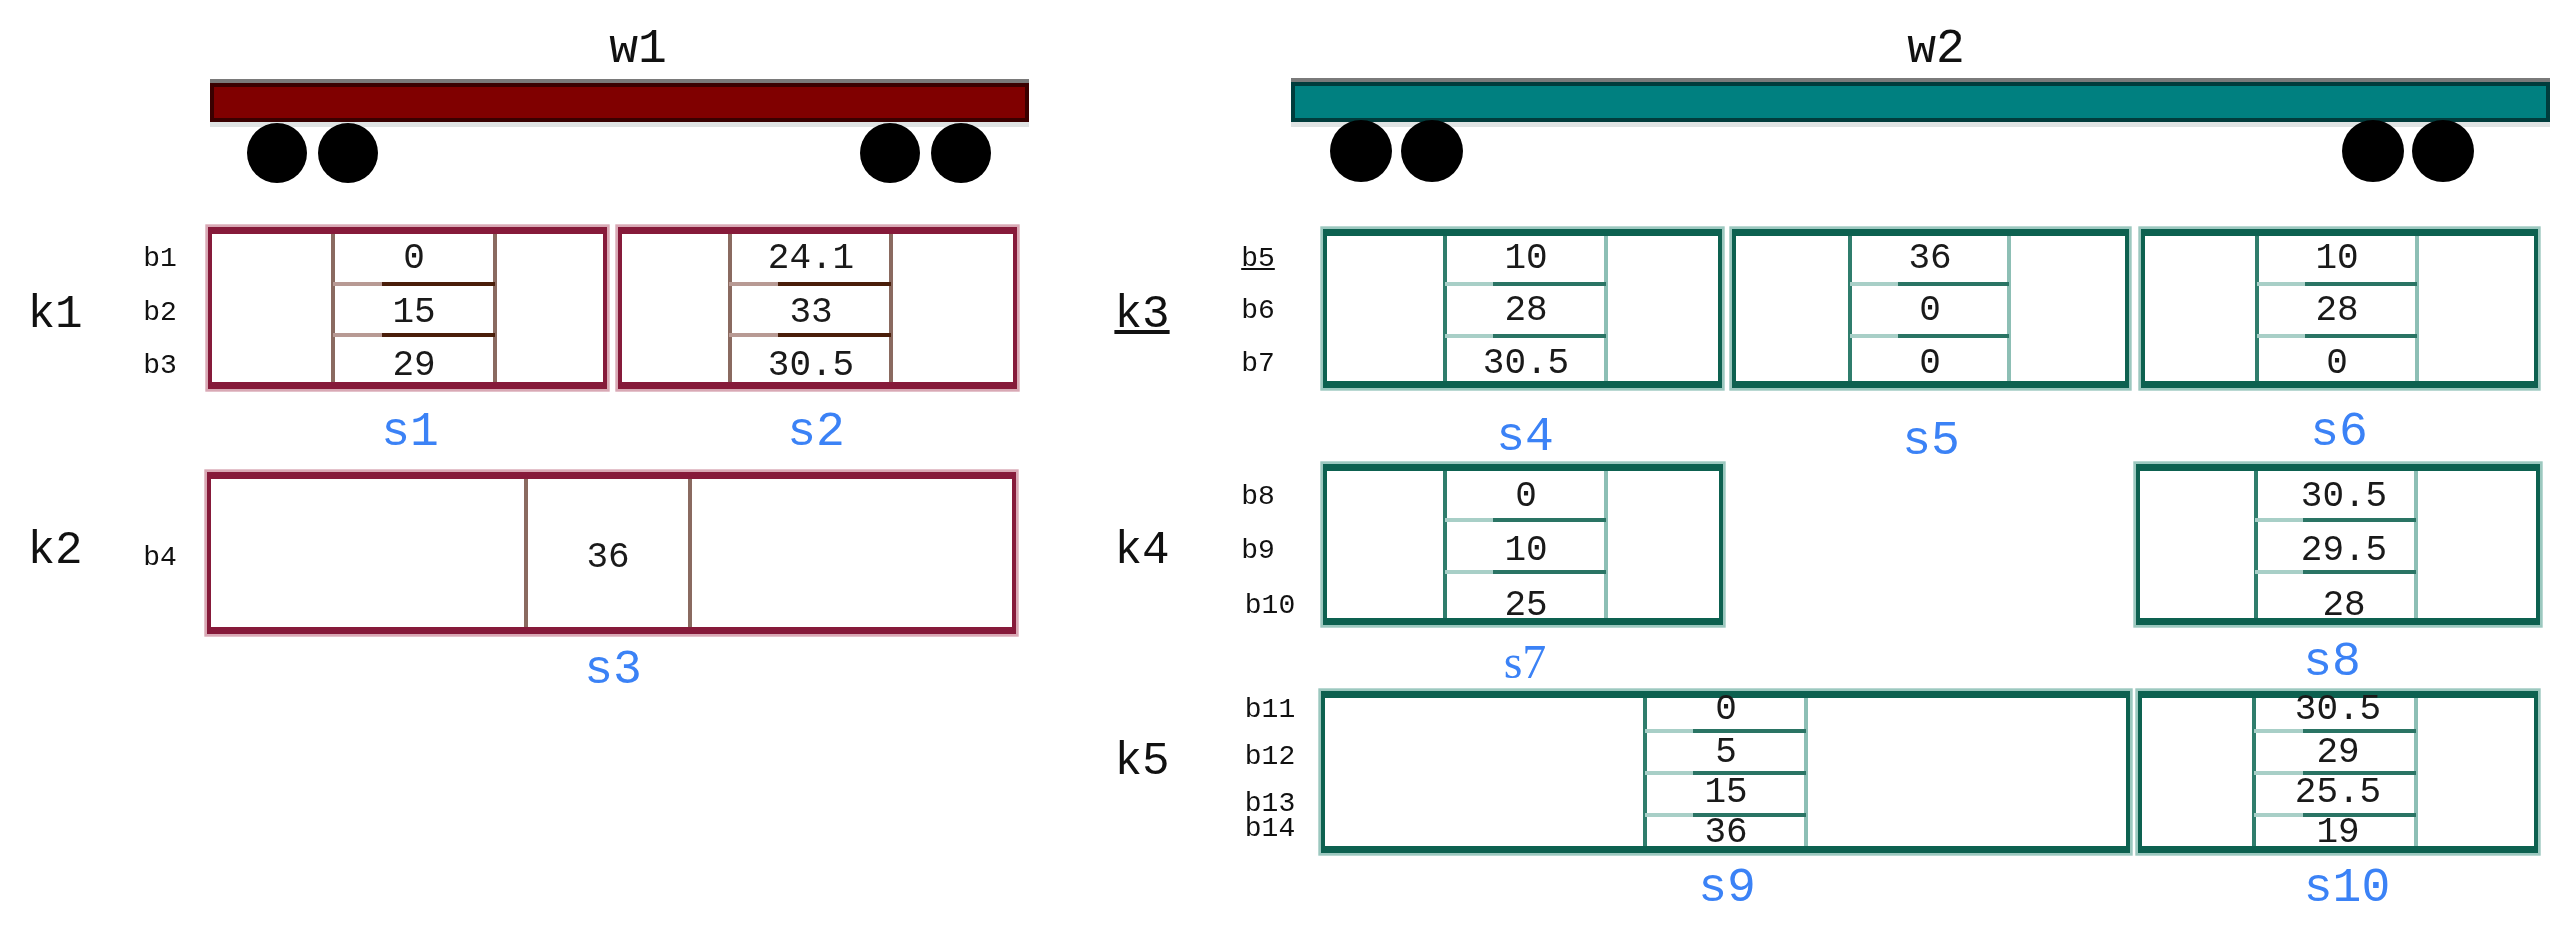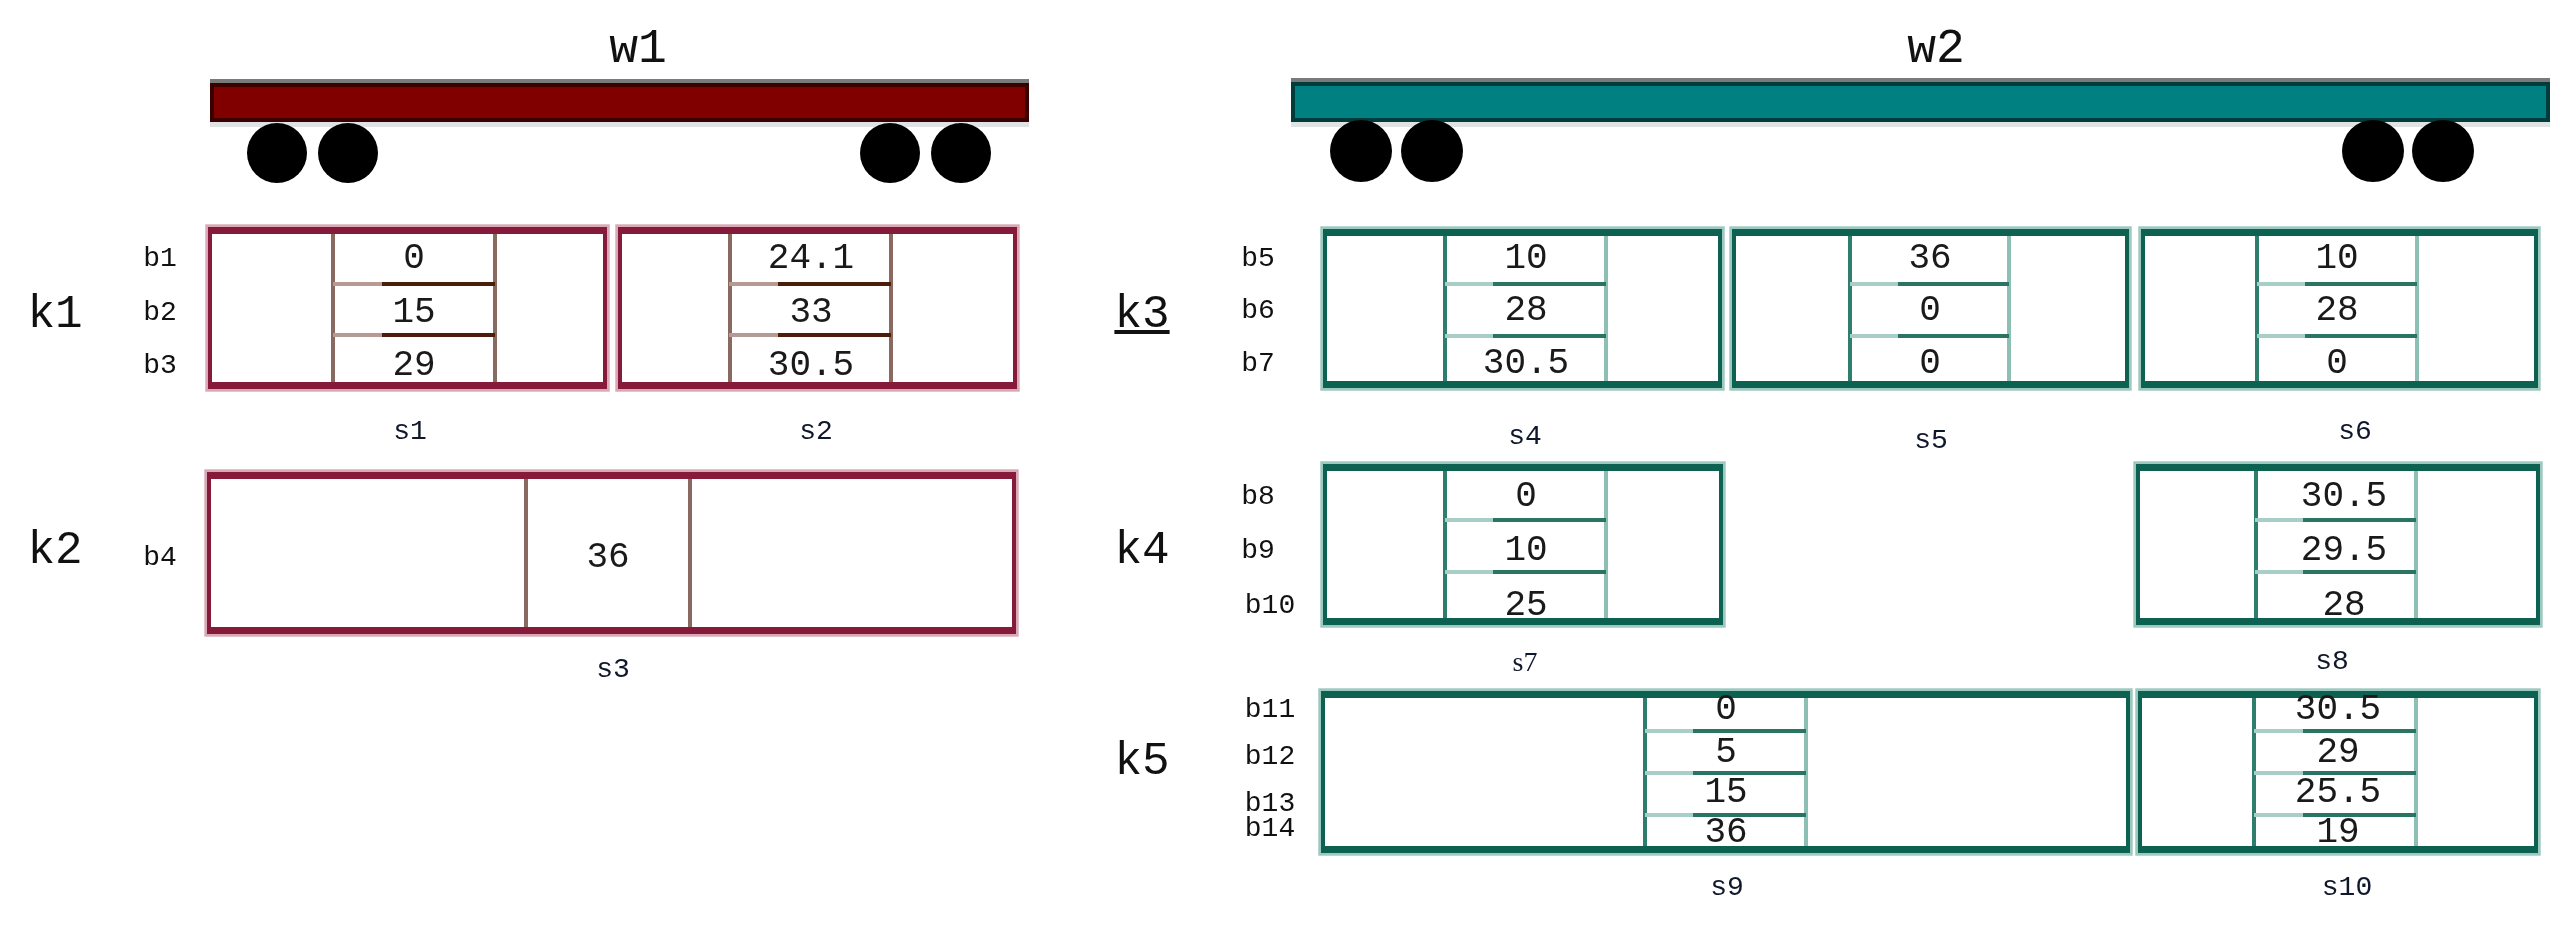--- a/index.html
+++ b/index.html
@@ -2,21 +2,21 @@
 <html style="font-size:14px"><head>
 <meta charset="utf-8">
 <style>
   html, body { margin: 0; padding: 0; background: #ffffff; }
   body { width: 2576px; height: 933px; position: relative; overflow: hidden; font-family: "Liberation Mono", "DejaVu Sans Mono", monospace; }
   #stage { position: absolute; left: 0; top: 0; width: 2576px; height: 933px; }
   .txt { position: absolute; color: #111; white-space: nowrap; line-height: 1; transform: translate(-50%, -50%); }
   .wagon-title { font-size: 48px; }
   .track-label { font-size: 46px; }
   .bay-label { font-size: 28px; }
-  .stack-label { font-size: 28px; color: #0f172a; text-align: right; }
+  .stack-label { font-size: 48px; color: #3b82f6; text-align: right; }
   .val { font-size: 36px; color: #1a1a1a; }
   .bar { position: absolute; box-sizing: border-box; }
   .bar-top { position: absolute; height: 4.4px; background: #7a7a7a; }
   .bar-shadow { position: absolute; height: 5.3px; background: #dfe3e3; }
   .wheel { position: absolute; border-radius: 50%; background: #000; }
   .stack { position: absolute; box-sizing: border-box; background: #fff; }
   .col-line { position: absolute; top: 0; bottom: 0; width: 3.6px; }
   .row-line { position: absolute; height: 4.4px; }
 </style>
 </head>
@@ -65,21 +65,21 @@
     <div class="txt stack-label" style="left: 816px; top: 432px;">s2</div>
     <div class="txt track-label" style="left: 55px; top: 551px;">k2</div>
     <div class="txt bay-label" style="left: 160px; top: 558px;">b4</div>
     <div class="stack" style="left: 207px; top: 472px; width: 809px; height: 162px; border-width: 7px 4.4px; border-style: solid; border-color: rgb(134, 26, 58); border-image: initial; box-shadow: rgb(217, 169, 181) 0px 0px 0px 2.7px;">
       <div class="col-line" style="left: 313px; top: 0px; bottom: 0px; background: rgb(138, 106, 96);"></div>
       <div class="col-line" style="left: 477px; top: 0px; bottom: 0px; background: rgb(138, 106, 96);"></div>
     </div>
     <div class="txt val" style="left: 608px; top: 558px;">36</div>
     <div class="txt stack-label" style="left: 613px; top: 670px;">s3</div>
     <div class="txt track-label" style="left: 1142px; top: 315px; text-decoration: underline;">k3</div>
-    <div class="txt bay-label" style="left: 1258px; top: 259px;">b5</div>
+    <div class="txt bay-label" style="left: 1258px; top: 259px; text-decoration: underline;">b5</div>
     <div class="txt bay-label" style="left: 1258px; top: 311px;">b6</div>
     <div class="txt bay-label" style="left: 1258px; top: 364px;">b7</div>
     <div class="stack" style="left: 1323px; top: 229px; width: 399px; height: 159px; border-width: 7px 4.4px; border-style: solid; border-color: rgb(13, 97, 80); border-image: initial; box-shadow: rgb(156, 200, 191) 0px 0px 0px 2.7px;">
       <div class="col-line" style="left: 116px; top: 0px; bottom: 0px; background: rgb(47, 125, 108);"></div>
       <div class="col-line" style="left: 277px; top: 0px; bottom: 0px; background: rgb(141, 191, 181);"></div>
       <div class="row-line" style="left: 118px; width: 161px; top: 46px; background: linear-gradient(to right, rgb(168, 207, 199) 0%, rgb(168, 207, 199) 30%, rgb(42, 116, 100) 30%, rgb(42, 116, 100) 100%);"></div>
       <div class="row-line" style="left: 118px; width: 161px; top: 98px; background: linear-gradient(to right, rgb(168, 207, 199) 0%, rgb(168, 207, 199) 30%, rgb(42, 116, 100) 30%, rgb(42, 116, 100) 100%);"></div>
     </div>
     <div class="txt val" style="left: 1526px; top: 259px;">10</div>
     <div class="txt val" style="left: 1526px; top: 311px;">28</div>
@@ -97,21 +97,21 @@
     <div class="txt stack-label" style="left: 1931px; top: 441px;">s5</div>
     <div class="stack" style="left: 2141px; top: 229px; width: 397px; height: 159px; border-width: 7px 4.4px; border-style: solid; border-color: rgb(13, 97, 80); border-image: initial; box-shadow: rgb(156, 200, 191) 0px 0px 0px 2.7px;">
       <div class="col-line" style="left: 110px; top: 0px; bottom: 0px; background: rgb(47, 125, 108);"></div>
       <div class="col-line" style="left: 270px; top: 0px; bottom: 0px; background: rgb(141, 191, 181);"></div>
       <div class="row-line" style="left: 112px; width: 160px; top: 46px; background: linear-gradient(to right, rgb(168, 207, 199) 0%, rgb(168, 207, 199) 30%, rgb(42, 116, 100) 30%, rgb(42, 116, 100) 100%);"></div>
       <div class="row-line" style="left: 112px; width: 160px; top: 98px; background: linear-gradient(to right, rgb(168, 207, 199) 0%, rgb(168, 207, 199) 30%, rgb(42, 116, 100) 30%, rgb(42, 116, 100) 100%);"></div>
     </div>
     <div class="txt val" style="left: 2337px; top: 259px;">10</div>
     <div class="txt val" style="left: 2337px; top: 311px;">28</div>
     <div class="txt val" style="left: 2337px; top: 364px;">0</div>
-    <div class="txt stack-label" style="left: 2339px; top: 432px; margin-left: 16px;">s6</div>
+    <div class="txt stack-label" style="left: 2339px; top: 432px;">s6</div>
     <div class="txt track-label" style="left: 1142px; top: 551px;">k4</div>
     <div class="txt bay-label" style="left: 1258px; top: 497px;">b8</div>
     <div class="txt bay-label" style="left: 1258px; top: 551px;">b9</div>
     <div class="txt bay-label" style="left: 1270px; top: 606px;">b10</div>
     <div class="stack" style="left: 1323px; top: 464px; width: 400px; height: 161px; border-width: 7px 4.4px; border-style: solid; border-color: rgb(13, 97, 80); border-image: initial; box-shadow: rgb(156, 200, 191) 0px 0px 0px 2.7px;">
       <div class="col-line" style="left: 116px; top: 0px; bottom: 0px; background: rgb(47, 125, 108);"></div>
       <div class="col-line" style="left: 277px; top: 0px; bottom: 0px; background: rgb(141, 191, 181);"></div>
       <div class="row-line" style="left: 118px; width: 161px; top: 47px; background: linear-gradient(to right, rgb(168, 207, 199) 0%, rgb(168, 207, 199) 30%, rgb(42, 116, 100) 30%, rgb(42, 116, 100) 100%);"></div>
       <div class="row-line" style="left: 118px; width: 161px; top: 99px; background: linear-gradient(to right, rgb(168, 207, 199) 0%, rgb(168, 207, 199) 30%, rgb(42, 116, 100) 30%, rgb(42, 116, 100) 100%);"></div>
     </div>

